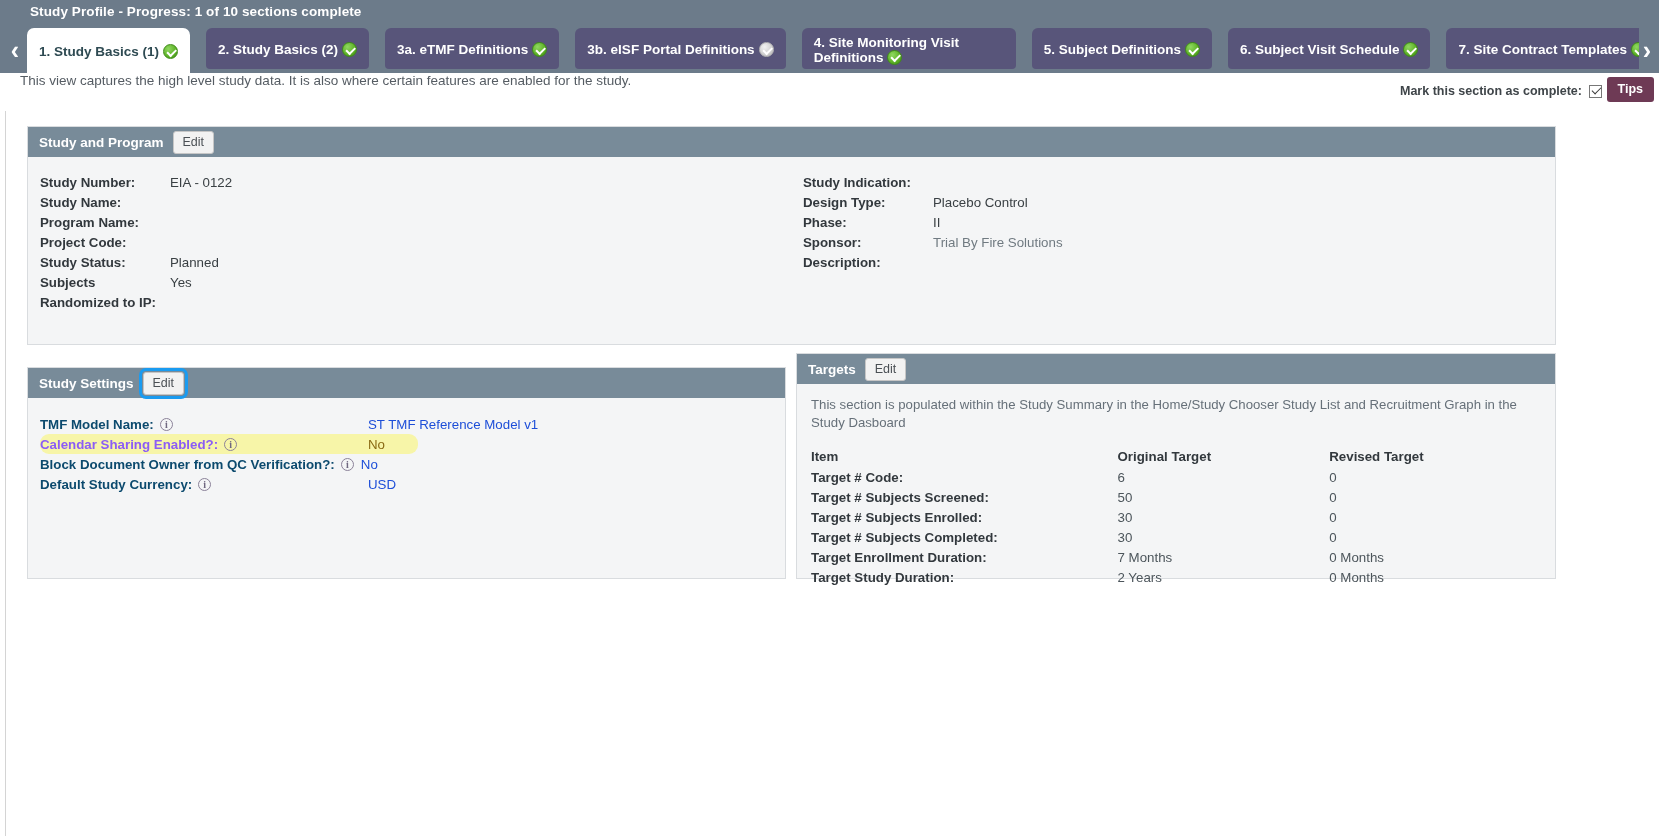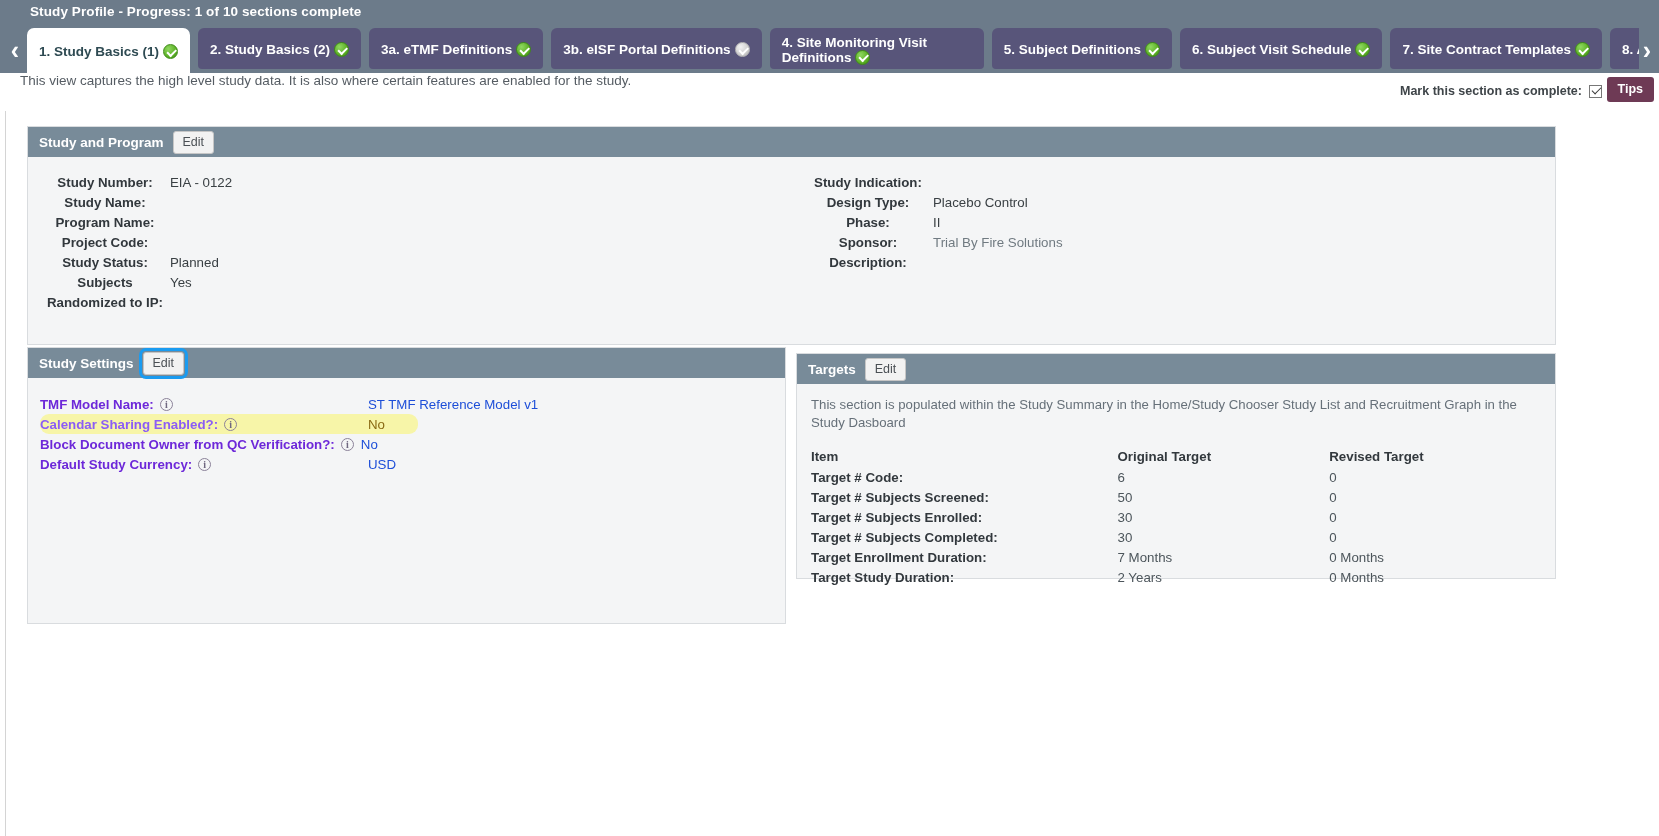--- a/index.html
+++ b/index.html
@@ -59,21 +59,21 @@
   .arrow-left { left: 4px; }
   .arrow-right { left: 1636px; }
 
   .tabs {
     position: absolute;
     left: 27px;
     top: 0;
     height: 47px;
     display: flex;
     align-items: flex-start;
-    gap: 8px;
+    gap: 16px;
     width: 1612px;
     overflow: hidden;
   }
   .tab {
     position: relative;
     flex: 0 0 auto;
     height: 41px;
     margin-top: 2px;
     background: #58557a;
     border-radius: 6px 6px 4px 4px;
@@ -240,21 +240,20 @@
   }
 
   
   #panel-study-program {
     left: 27px; top: 126px;
     width: 1529px; height: 219px;
   }
   .sp-body {
     position: relative;
     height: 188px;
-    text-align: center;
   }
   .kv-col {
     position: absolute;
     top: 16px;
   }
   .kv-col.left { left: 12px; width: 740px; }
   .kv-col.right { left: 775px; width: 740px; }
 
   .kv-row {
     display: flex;
@@ -273,35 +272,35 @@
   .kv-val {
     font-size: 13.3px;
     color: #3a4044;
     line-height: 20px;
   }
   .kv-val.muted { color: #707a81; }
   .kv-key.wrap { white-space: normal; }
 
   
   #panel-study-settings {
-    left: 27px; top: 347px;
-    width: 759px; height: 277px;
+    left: 27px; top: 367px;
+    width: 759px; height: 212px;
   }
   .ss-body { padding: 16px 0 0 12px; }
   .ss-row {
     position: relative;
     height: 20px;
     display: flex;
     align-items: center;
     width: 735px;
   }
   .ss-row .ss-label {
     font-size: 13.3px;
     font-weight: bold;
-    color: #6d28d9;
+    color: #0c4a6e;
     white-space: nowrap;
   }
   .ss-row .ss-value {
     font-size: 13.3px;
     color: #1d4ed8;
     white-space: nowrap;
   }
   .ss-row.aligned .ss-value {
     position: absolute;
     left: 328px;

